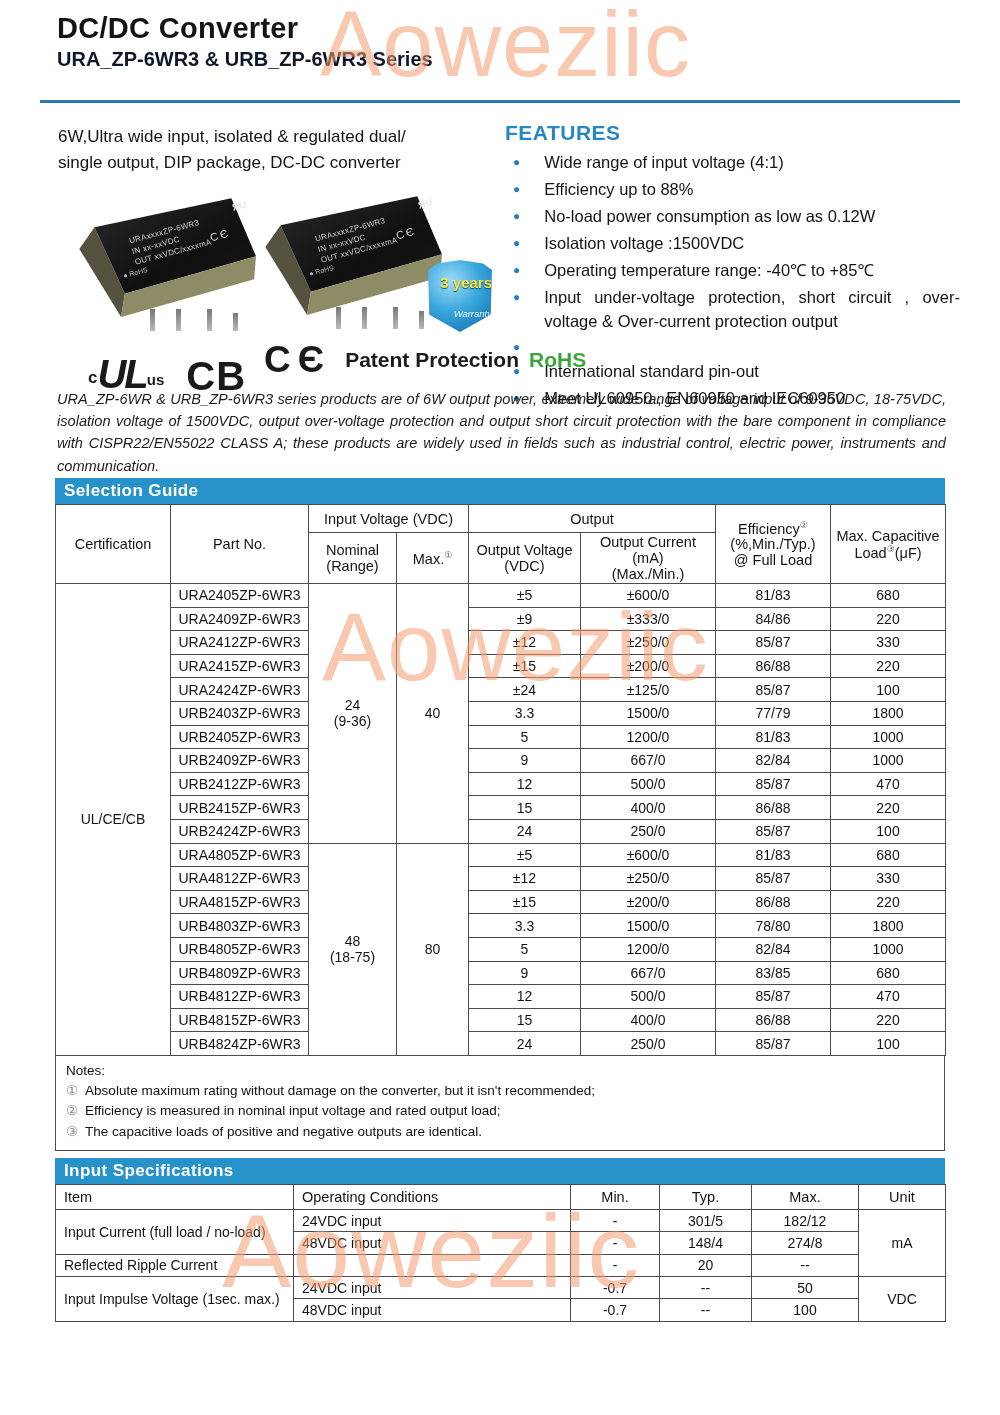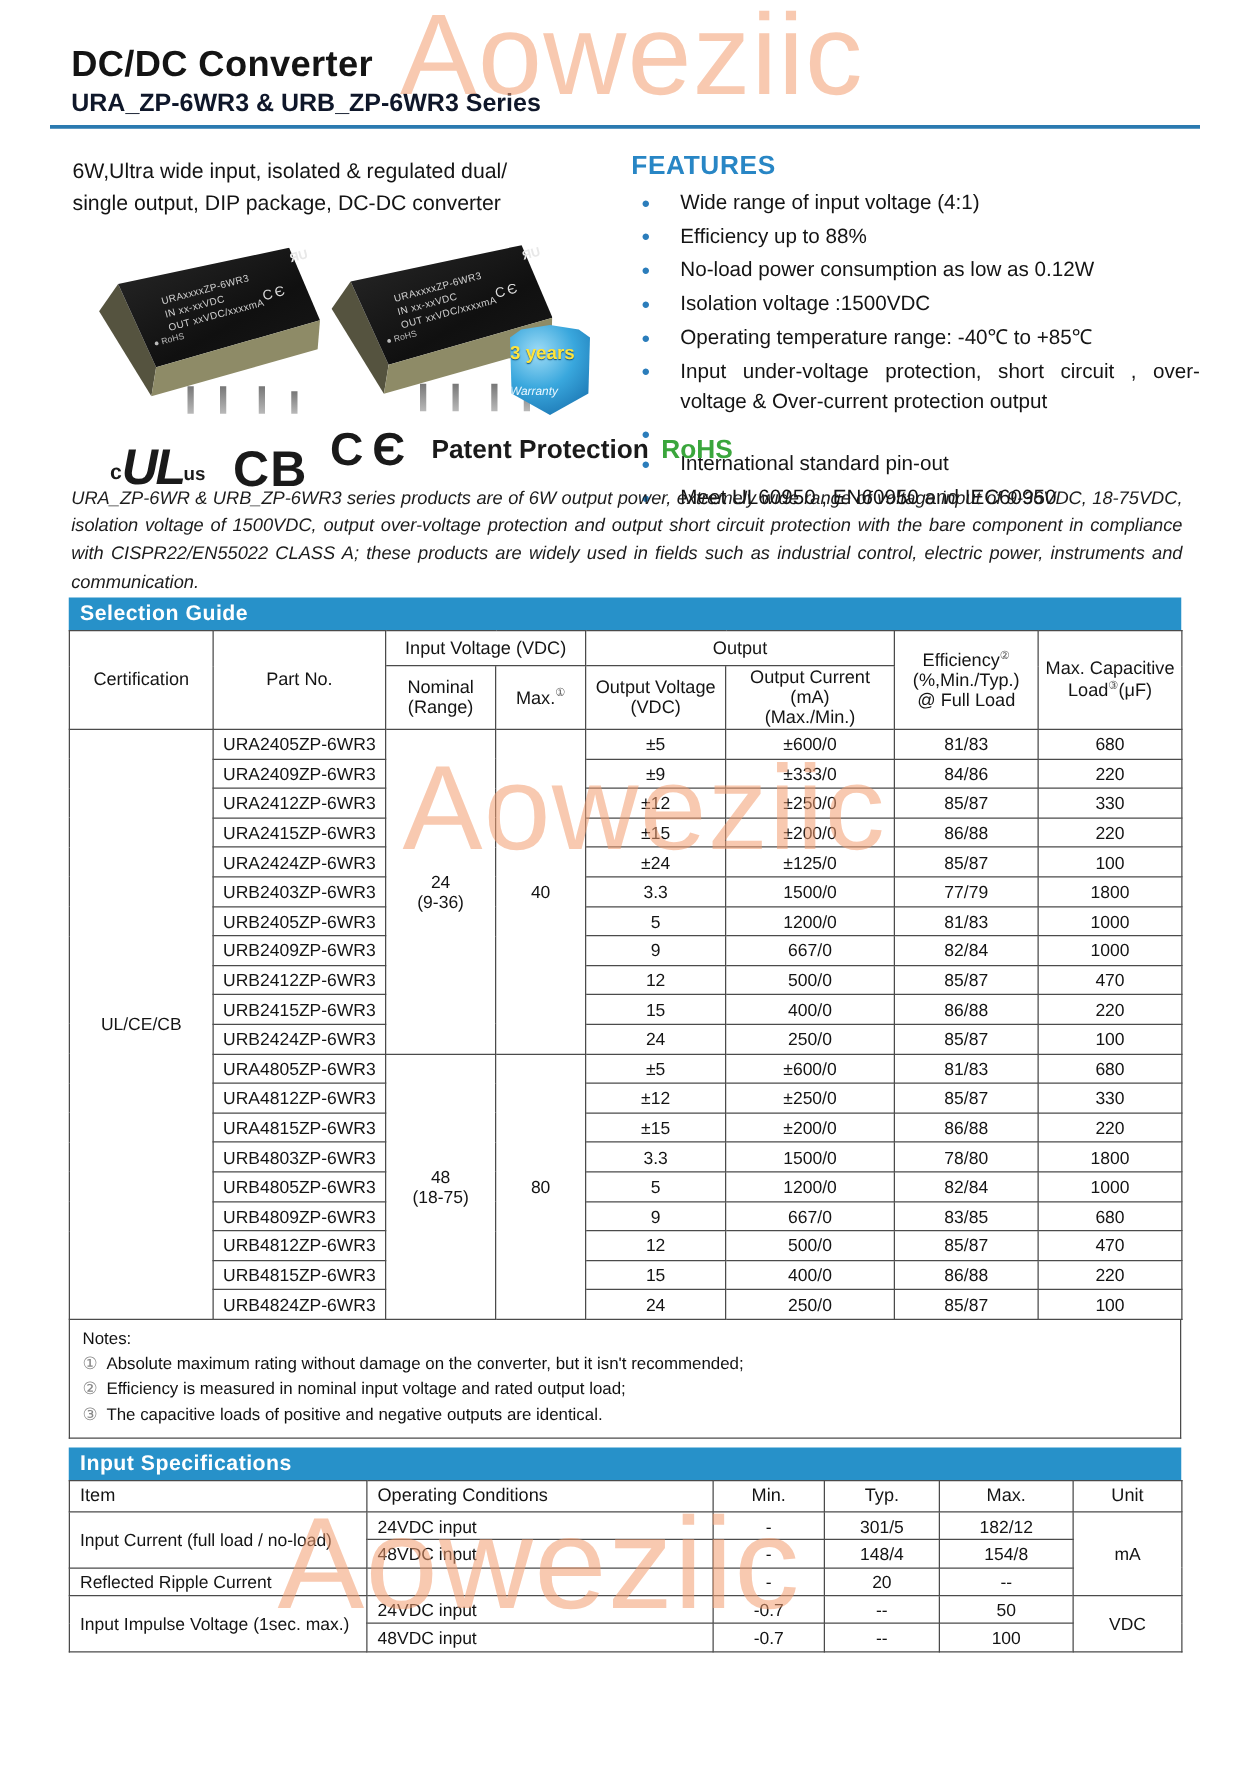--- a/index.html
+++ b/index.html
@@ -6,21 +6,21 @@
   body { width:1000px; height:1415px; background:#fff; font-family:"Liberation Sans", sans-serif; color:#111; position:relative; overflow:hidden; }
   .page { position:absolute; inset:0; }
 
   
   .wm { position:absolute; font-family:"Liberation Sans", sans-serif; color:rgba(243,156,112,0.55); font-weight:400; pointer-events:none; z-index:5; letter-spacing:1px; white-space:nowrap; }
   .wm-top { left:320px; top:-8px;  font-size:92px; }
   .wm-mid { left:322px; top:592px; font-size:96px; }
   .wm-bot { left:222px; top:1192px; font-size:104px; }
 
   
-  .hdr { position:absolute; left:57px; top:36px; z-index:2; }
+  .hdr { position:absolute; left:57px; top:12px; z-index:2; }
   .hdr h1 { font-size:29px; font-weight:700; letter-spacing:0.3px; color:#141414; }
   .hdr .series { font-size:20px; font-weight:700; margin-top:3px; color:#0f172a; }
   .rule { position:absolute; left:40px; top:100px; width:920px; height:3px; background:#2a7ab0; z-index:2; }
 
   
   .intro { position:absolute; left:58px; top:124px; width:440px; font-size:17px; line-height:1.55; color:#141414; z-index:2; }
   .features { position:absolute; left:505px; top:121px; width:455px; z-index:2; }
   .features-title { font-size:21px; font-weight:700; color:#2886c5; letter-spacing:0.5px; margin-bottom:6px; }
   .features ul { list-style:none; }
   .features li { display:flex; font-size:16.5px; line-height:1.45; margin-bottom:3px; color:#141414; }
@@ -36,24 +36,24 @@
   .m-left  { clip-path:polygon(7% 42%, 15% 27%, 31% 73%, 29% 89%); background:#55533f; }
   .m-front { clip-path:polygon(31% 73%, 100% 47%, 99% 63%, 29% 89%); background:#8e8b67; }
   .m-text { position:absolute; left:34%; top:26%; transform:rotate(-15deg); color:#cfcfcf; font-size:8px; line-height:1.35; letter-spacing:0.3px; white-space:nowrap; }
   .m-rohs { position:absolute; left:30%; top:56%; transform:rotate(-15deg); color:#bbb; font-size:7px; }
   .m-ce   { position:absolute; right:14%; top:28%; transform:rotate(-15deg); color:#ddd; font-size:11px; letter-spacing:2px; }
   .m-ul   { position:absolute; right:5%; top:8%; transform:rotate(-15deg); color:#e8e8e8; font-size:10px; font-weight:700; }
   .m-pin { position:absolute; width:5px; height:22px; background:linear-gradient(#777,#b9b9b9); bottom:2px; }
   .p1{left:44%;} .p2{left:58%;} .p3{left:74%;} .p4{left:88%; height:18px;}
 
   
-  .badge { position:absolute; left:408px; top:260px; width:64px; height:72px; z-index:3;
+  .badge { position:absolute; left:428px; top:260px; width:64px; height:72px; z-index:3;
            clip-path:polygon(50% 100%, 2% 76%, 0 14%, 14% 5%, 50% 0, 86% 5%, 100% 14%, 98% 76%);
            background:radial-gradient(circle at 35% 30%, #9fdcf6 0%, #39a7dd 45%, #1266a5 100%);
-           display:flex; flex-direction:column; align-items:flex-start; justify-content:center; border-radius:4px; }
+           display:flex; flex-direction:column; align-items:flex-end; justify-content:center; border-radius:4px; }
   .badge-years { color:#ffe43c; font-weight:700; font-size:15px; text-shadow:0 1px 1px #0a4a7a; }
   .badge-warranty { color:#eaf7ff; font-size:9.5px; font-style:italic; margin-top:17px; }
 
   
   .certs { position:absolute; left:88px; top:334px; width:520px; height:52px; display:flex; align-items:center; z-index:2; }
   .cul { display:flex; align-items:flex-end; font-weight:800; color:#1a1a1a; }
   .cul .c  { font-size:17px; margin-bottom:3px; }
   .cul .ul { font-size:40px; line-height:0.85; font-style:italic; letter-spacing:-2px;margin-top:28px; }
   .cul .us { font-size:15px; margin-bottom:3px; }
   .cb { font-size:40px; font-weight:700; letter-spacing:1px; margin-left:22px; color:#1a1a1a;margin-top:33px; }
@@ -441,21 +441,21 @@
           <td class="left">24VDC input</td>
           <td>-</td>
             <td>301/5</td>
             <td>182/12</td>
           <td rowspan="3">mA</td>
         </tr>
         <tr>
           <td class="left">48VDC input</td>
           <td>-</td>
             <td>148/4</td>
-            <td>154/8</td>
+            <td>274/8</td>
         </tr>
         <tr>
           <td class="left">Reflected Ripple Current</td>
           <td class="left"></td>
           <td>-</td>
             <td>20</td>
             <td>--</td>
         </tr>
         <tr>
           <td rowspan="2" class="left">Input Impulse Voltage (1sec. max.)</td>

